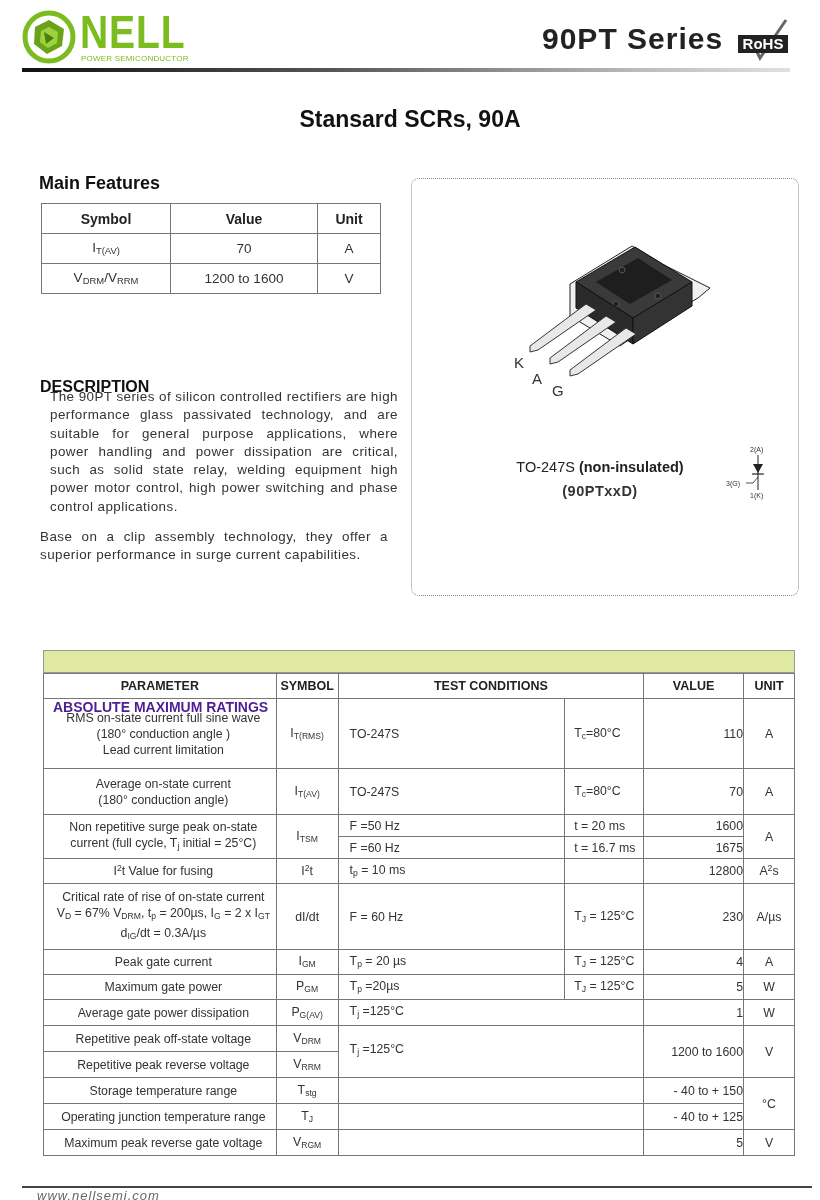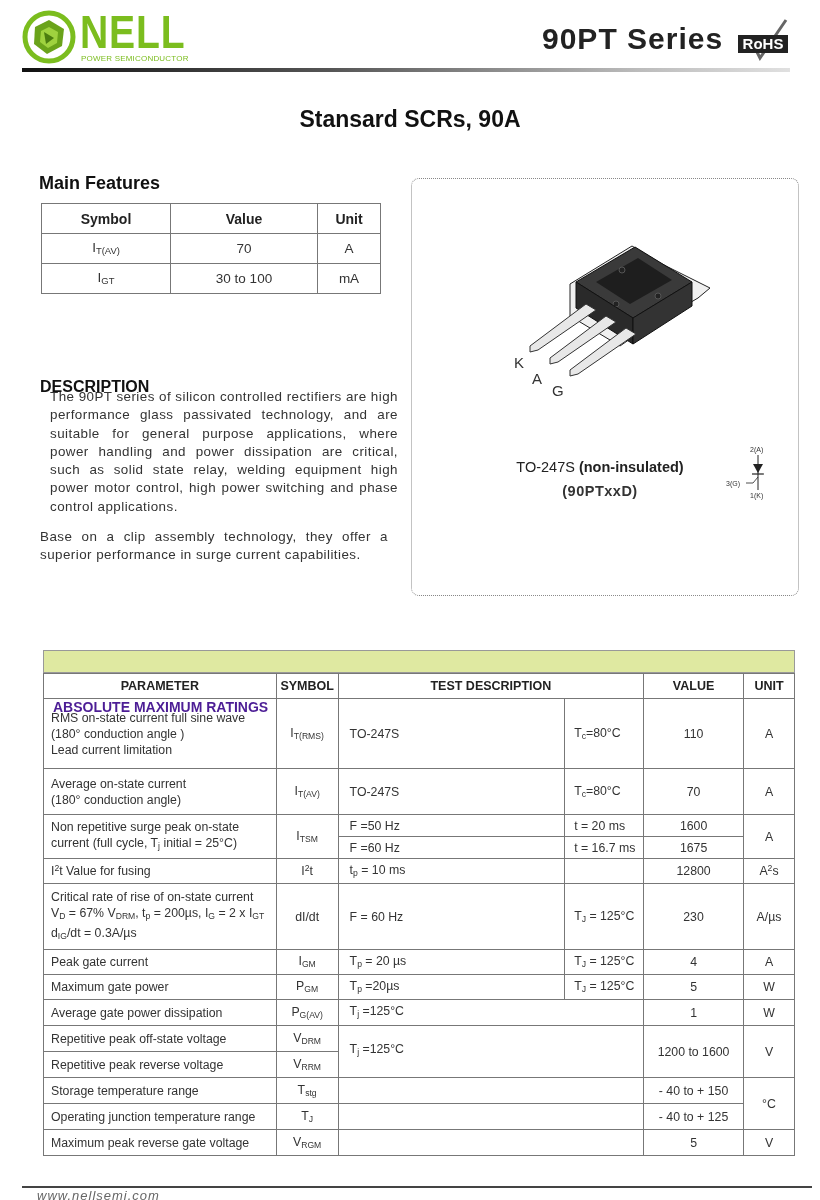--- a/index.html
+++ b/index.html
@@ -41,25 +41,25 @@
   .pkg-name b { font-weight:bold; }
   .pkg-part { left:500px; width:200px; top:483px; text-align:center; font-size:14.5px; color:#333; letter-spacing:0.5px;font-weight:bold; }
   .scr-sym { left:722px; top:442px; width:50px; height:60px; }
 
   
   .amr-band { left:43px; top:650px; width:752px; height:23px; background:#dfe9a1; border:1px solid #999; box-sizing:border-box; }
   .amr-title { left:53px; top:653px; font-size:14px; font-weight:bold; color:#4c1d95;margin-top:46px; }
   table.amr { position:absolute; left:43px; top:673px; border-collapse:collapse; font-size:12.3px; color:#333; width:752px; }
   table.amr td, table.amr th { border:1px solid #777; padding:0; vertical-align:middle; }
   table.amr th { font-weight:bold; font-size:12.5px; height:24px; text-align:center; color:#222;margin-top:9px; }
-  table.amr td.p { padding-left:7px; line-height:16px; text-align:left;margin-left:40px; }
+  table.amr td.p { padding-left:7px; line-height:16px; text-align:center;margin-left:40px; }
   table.amr td.s { text-align:center; }
   table.amr td.c1 { padding-left:11px; }
   table.amr td.c2 { padding-left:9px; }
-  table.amr td.v { text-align:center; }
+  table.amr td.v { text-align:right; }
   table.amr td.u { text-align:center; }
 
   
   .ftr-rule { left:22px; top:1186px; width:790px; height:2px; background:#444; }
   .ftr-url { left:37px; top:1188px; font-size:13px; font-style:italic; color:#666; letter-spacing:1px; }
   .ftr-page { left:398px; top:1188px; font-size:11px; color:#222;margin-top:36px; }
 </style>
 </head>
 <body>
 
@@ -88,23 +88,23 @@
     <th class="mf-c1">Symbol</th>
     <th class="mf-c2">Value</th>
     <th class="mf-c3">Unit</th>
   </tr>
   <tr>
     <td><span>I</span><sub>T(AV)</sub></td>
     <td>70</td>
     <td>A</td>
   </tr>
   <tr>
-    <td><span>I</span><sub>GT</sub></td>
-    <td>30 to 100</td>
-    <td>mA</td>
+    <td><span>V</span><sub>DRM</sub><span>/V</span><sub>RRM</sub></td>
+    <td>1200 to 1600</td>
+    <td>V</td>
   </tr>
 </tbody>
   </table>
 
 <div class="abs desc-heading">DESCRIPTION</div>
 <div class="abs desc-p desc-p1">The 90PT series of silicon controlled rectifiers are high performance glass passivated technology, and are suitable for general purpose applications, where power handling and power dissipation are critical, such as solid state relay, welding equipment high power motor control, high power switching and phase control applications.</div>
 <div class="abs desc-p desc-p2">Base on a clip assembly technology, they offer a superior performance in surge current capabilities.</div>
 
 <div class="abs pkg-box"></div>
 <svg class="abs pkg-img" viewBox="0 0 220 170">
@@ -151,21 +151,21 @@
       <col style="width:62px">
       <col style="width:227px">
       <col style="width:79px">
       <col style="width:100px">
       <col style="width:51px">
   </colgroup>
   <tbody>
       <tr>
     <th>PARAMETER</th>
     <th>SYMBOL</th>
-    <th colspan="2">TEST DESCRIPTION</th>
+    <th colspan="2">TEST CONDITIONS</th>
     <th>VALUE</th>
     <th>UNIT</th>
   </tr>
 
   <tr style="height:70px">
     <td class="p">
       <div>RMS on-state current full sine wave</div>
       <div>(180° conduction angle )</div>
       <div>Lead current limitation</div>
     </td>

